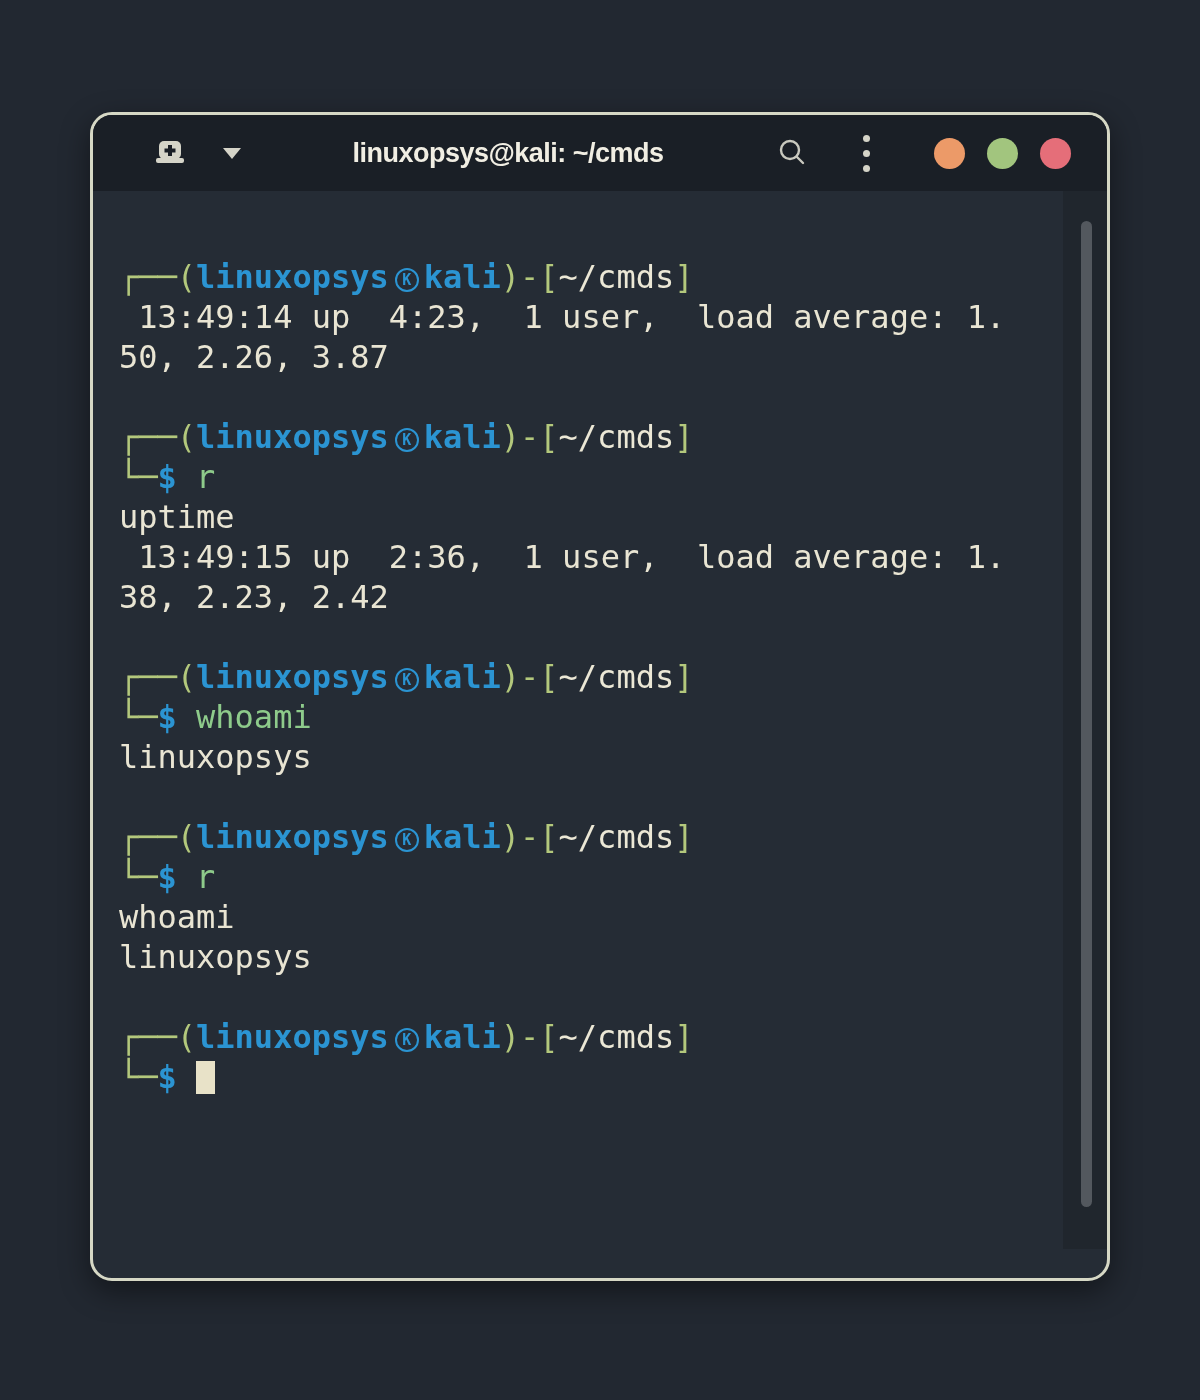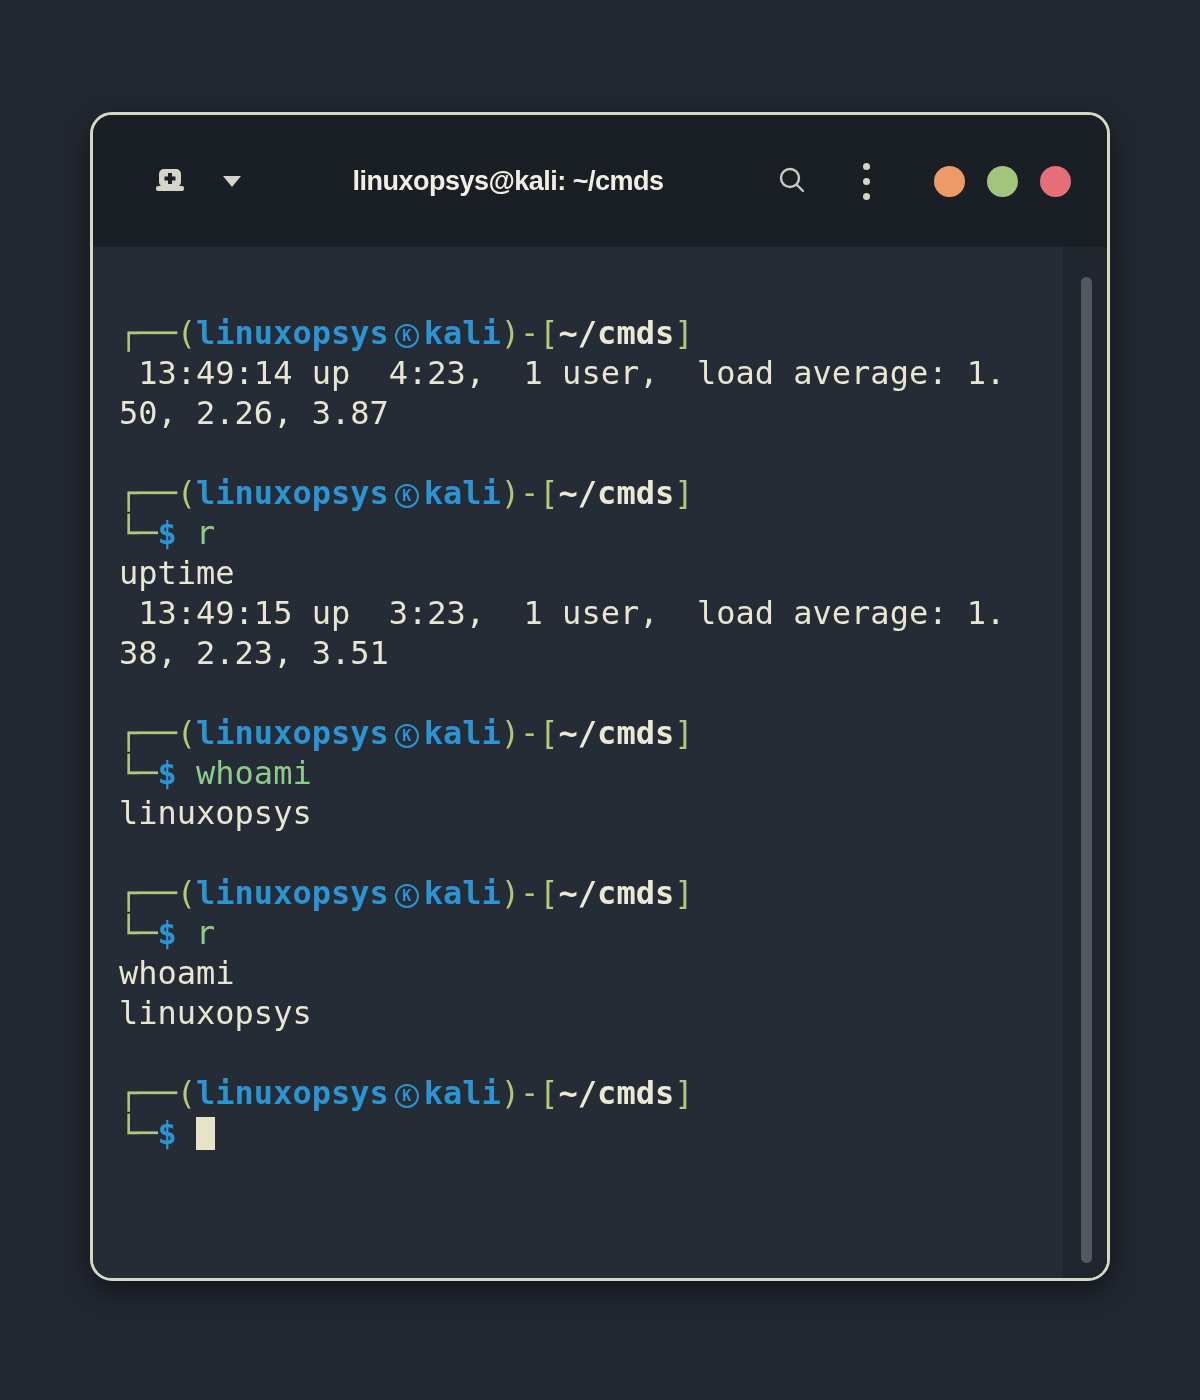--- a/index.html
+++ b/index.html
@@ -29,21 +29,21 @@
     position:absolute;left:90px;top:112px;
     width:1020px;height:1169px;
     box-sizing:border-box;
     border:3px solid var(--win-border);
     border-radius:22px;
     overflow:hidden;
     background:var(--term-bg);
     box-shadow:0 10px 30px rgba(0,0,0,.45);
   }
   .titlebar{
-    height:132px;
+    height:76px;
     background:var(--titlebar-bg);
     display:flex;align-items:center;
     padding:0 36px 0 60px;
     box-sizing:border-box;
   }
   .tb-left{display:flex;align-items:center;gap:36px;}
   .tab-new-btn{width:34px;height:30px;display:flex;align-items:center;justify-content:center;cursor:pointer;}
   .caret-down{
     width:0;height:0;
     border-left:9px solid transparent;
@@ -83,21 +83,21 @@
     background:var(--thumb);
     border-radius:6px;
     cursor:pointer;
   }
   #terminal-content{
     position:absolute;left:26px;top:66px;right:50px;
   }
   .line{height:40px;white-space:pre;}
   .c-frame{color:var(--frame);}
   .c-user{color:var(--blue);font-weight:bold;}
-  .c-path{color:var(--path);font-weight:bold;}
+  .c-path{color:var(--path);font-weight:normal;}
   .c-cmd{color:var(--cmd);}
   .out{color:var(--out);}
   .at-badge{
     display:inline-block;
     width:24px;height:24px;
     box-sizing:border-box;
     border:2px solid var(--blue);
     border-radius:50%;
     color:var(--blue);
     font-size:15px;line-height:20px;
@@ -156,22 +156,22 @@
     <div class="gutter"></div>
     <div class="scroll-thumb"></div>
     <div id="terminal-content">
         <div class="line"><span class="c-frame">┌──(</span><span class="c-user">linuxopsys</span><span class="at-badge">K</span><span class="c-user">kali</span><span class="c-frame">)-[</span><span class="c-path">~/cmds</span><span class="c-frame">]</span></div>
         <div class="line out"> 13:49:14 up  4:23,  1 user,  load average: 1.</div>
         <div class="line out">50, 2.26, 3.87</div>
         <div class="line"></div>
         <div class="line"><span class="c-frame">┌──(</span><span class="c-user">linuxopsys</span><span class="at-badge">K</span><span class="c-user">kali</span><span class="c-frame">)-[</span><span class="c-path">~/cmds</span><span class="c-frame">]</span></div>
         <div class="line"><span class="c-frame">└─</span><span class="c-user">$</span><span> </span><span class="c-cmd">r</span></div>
         <div class="line out">uptime</div>
-        <div class="line out"> 13:49:15 up  3:23,  1 user,  load average: 1.</div>
-        <div class="line out">38, 2.23, 3.51</div>
+        <div class="line out"> 13:49:15 up  2:36,  1 user,  load average: 1.</div>
+        <div class="line out">38, 2.23, 2.42</div>
         <div class="line"></div>
         <div class="line"><span class="c-frame">┌──(</span><span class="c-user">linuxopsys</span><span class="at-badge">K</span><span class="c-user">kali</span><span class="c-frame">)-[</span><span class="c-path">~/cmds</span><span class="c-frame">]</span></div>
         <div class="line"><span class="c-frame">└─</span><span class="c-user">$</span><span> </span><span class="c-cmd">whoami</span></div>
         <div class="line out">linuxopsys</div>
         <div class="line"></div>
         <div class="line"><span class="c-frame">┌──(</span><span class="c-user">linuxopsys</span><span class="at-badge">K</span><span class="c-user">kali</span><span class="c-frame">)-[</span><span class="c-path">~/cmds</span><span class="c-frame">]</span></div>
         <div class="line"><span class="c-frame">└─</span><span class="c-user">$</span><span> </span><span class="c-cmd">r</span></div>
         <div class="line out">whoami</div>
         <div class="line out">linuxopsys</div>
         <div class="line"></div>

